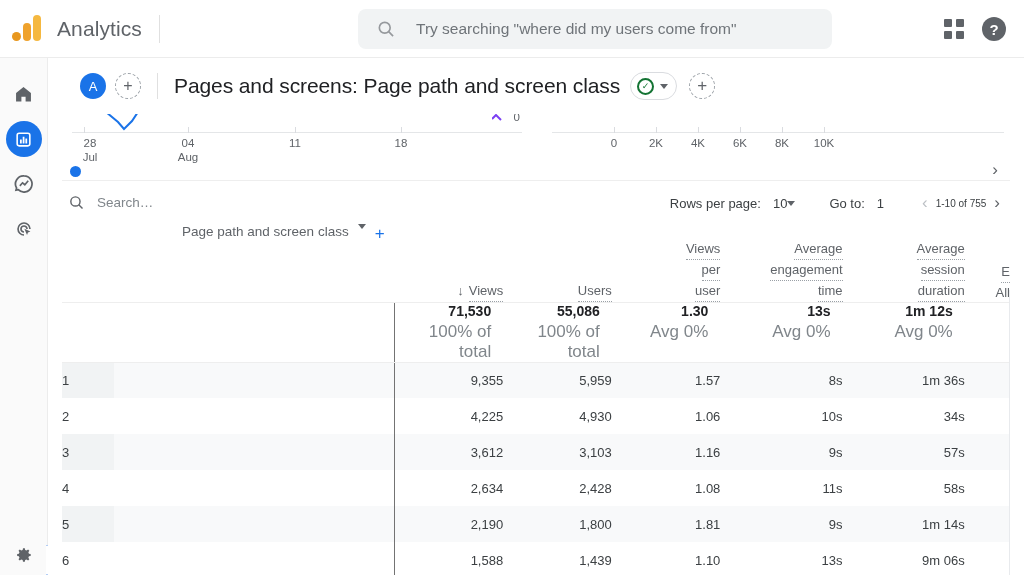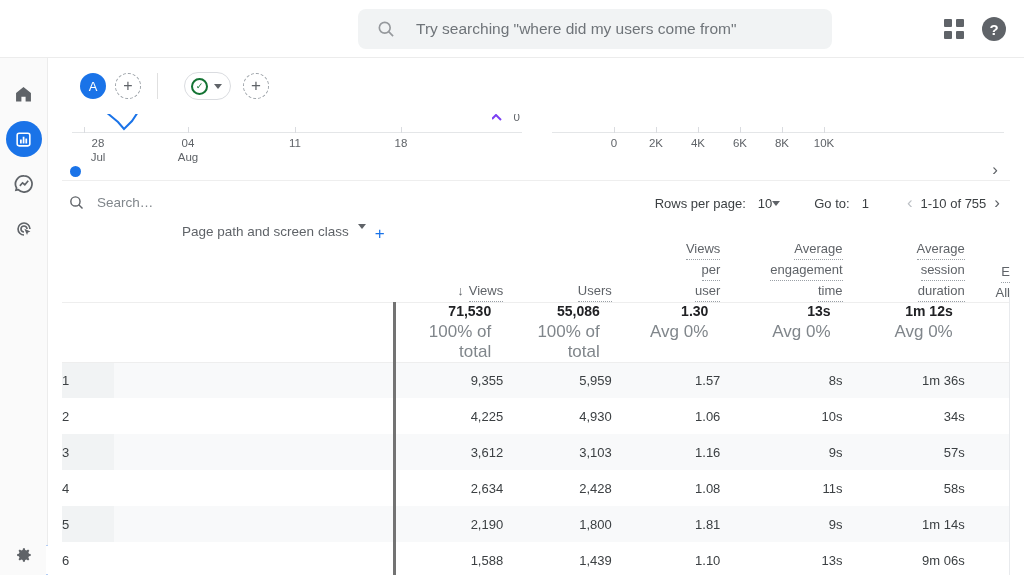--- a/index.html
+++ b/index.html
@@ -134,21 +134,21 @@
   .tbl-search { display: flex; align-items: center; gap: 12px; padding-left: 6px; }
   .tbl-search .ph { font-size: 13.5px; color: #80868b; }
   .pager { position: absolute; right: 2px; top: 0; height: 44px;
     display: flex; align-items: center; gap: 0; font-size: 13px; color: #3c4043; }
   .pg-lbl { margin-right: 12px; }
   .pg-select { display: flex; align-items: center; margin-right: 34px; }
   .pg-goto { margin-right: 12px; }
   .pg-num { margin-right: 30px; }
   .pg-arrow { font-size: 17px; color: #5f6368; padding: 0 8px; }
   .pg-arrow.dim { color: #bdc1c6; }
-  .pg-count { font-size: 13px; text-align: center; }
+  .pg-count { font-size: 10px; text-align: center; }
 
   
   table.gtable { width: 100%; border-collapse: collapse; table-layout: fixed; }
   table.gtable th, table.gtable td { padding: 0; }
   .col-idx { width: 46px; }
   .col-dim { width: 248px; }
   .col-m   { width: 96px; }
   .col-m2  { width: 108px; }
   .col-last { width: 40px; }
 
@@ -167,30 +167,39 @@
   .totals td { height: 52px; border-bottom: 1px solid #eeeeee; vertical-align: top;
     padding-top: 6px; }
   .tot-val { text-align: right; padding-right: 12px; font-size: 14px;
     font-weight: bold; color: #202124; }
   .tot-sub { text-align: right; padding-right: 12px; font-size: 17px;
     color: #80868b; font-weight: normal; margin-top: 3px; }
   .cell-num { text-align: right; padding-right: 12px; }
   .idx-cell { text-align: left; padding-left: 18px; color: #3c4043; }
   tbody tr.alt { background: #f8f9fa; }
   tbody tr.alt .idx-cell { background: #f1f3f4; }
-  td.divider { border-left: 3px solid #737373; margin-top: 35px; }
+  td.divider { border-left: 1px solid #737373; margin-top: 35px; }
   .right-edge { position: absolute; top: 66px; right: 0px; width: 1px;
     bottom: 0; background: #e8eaed; }
 </style>
 </head>
 <body>
 
 <div class="app">
 
   <div class="topbar">
+    <div class="brand">
+      <div class="ga-logo">
+        <span class="b1"></span>
+          <span class="b2"></span>
+          <span class="b3"></span>
+      </div>
+      <div class="brand-name">Analytics</div>
+      <div class="brand-sep"></div>
+    </div>
 
     <div class="searchwrap">
       <div class="searchbox">
         <svg class="search-ico" viewBox="0 0 24 24">
           <path fill="none" stroke="#5f6368" stroke-width="2" d="M10.5 4a6.5 6.5 0 1 0 0 13 6.5 6.5 0 0 0 0-13z"></path>
           <line x1="15.2" y1="15.2" x2="20.5" y2="20.5" stroke="#5f6368" stroke-width="2"></line>
         </svg>
         <span class="search-ph">Try searching "where did my users come from"</span>
       </div>
     </div>
@@ -246,20 +255,21 @@
     </div>
     <div class="expander">
       <span>›</span>
     </div>
   </div>
 
   <div class="titlebar">
     <div class="avatar-a">A</div>
     <div class="dash-plus">+</div>
     <div class="tb-sep"></div>
+    <div class="page-title">Pages and screens: Page path and screen class</div>
 
     <div class="check-chip">
       <div class="check-circle">✓</div>
       <div class="caret"></div>
     </div>
     <div class="round-plus">+</div>
 
   </div>
 
   <div class="content">
@@ -269,21 +279,21 @@
 
         <div class="chart-left">
           <svg class="svg-line" width="466" height="24">
             <polyline points="44,0 56,10 62,17 70,9 76,0" fill="none" stroke="#1a73e8" stroke-width="2"></polyline>
           </svg>
           <div class="axis-line"></div>
           <div class="tickmark" style="left:22px"></div>
           <div class="tickmark" style="left:126px"></div>
           <div class="tickmark" style="left:233px"></div>
           <div class="tickmark" style="left:339px"></div>
-          <div class="xlab" style="left:36px">
+          <div class="xlab" style="left:28px">
             <div>28</div>
             <div>Jul</div>
           </div>
           <div class="xlab" style="left:126px">
             <div>04</div>
             <div>Aug</div>
           </div>
           <div class="xlab" style="left:233px">
             <div>11</div>
           </div>

